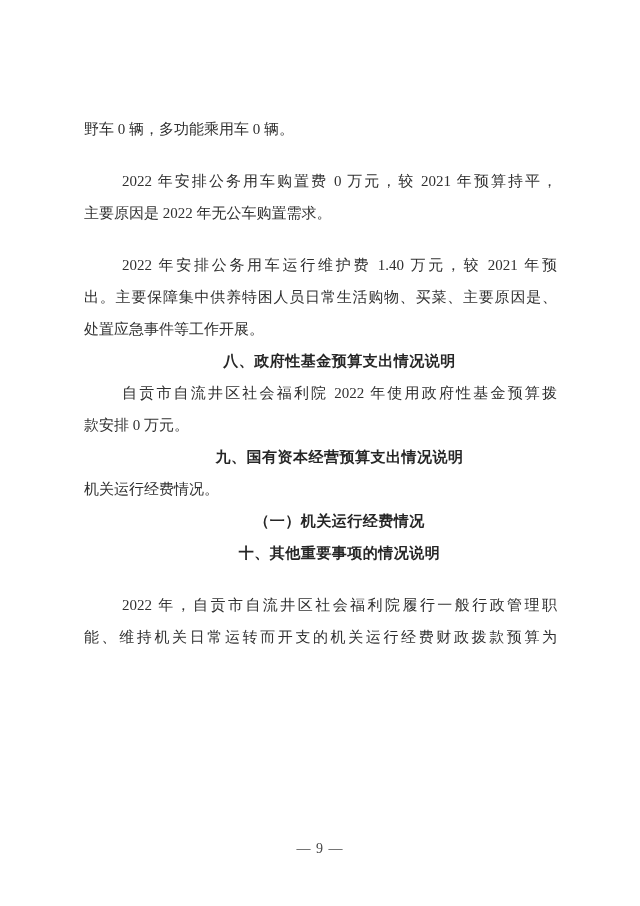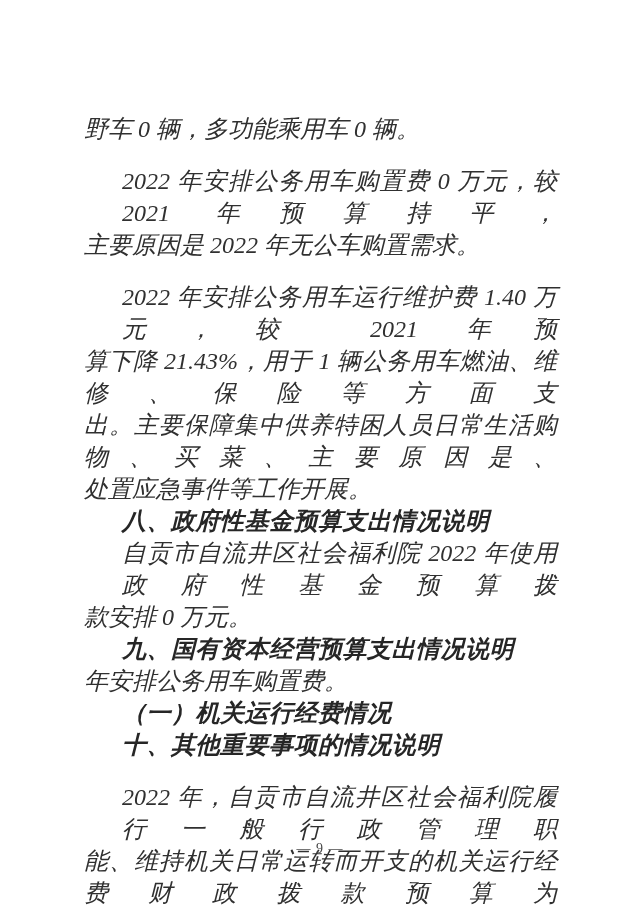--- a/index.html
+++ b/index.html
@@ -18,32 +18,31 @@
     overflow: hidden;
     font-family: "Liberation Serif", "DejaVu Serif", serif;
   }
   .content {
     position: absolute;
     left: 84px;
     top: 113px;
     width: 473px;
   }
   .line {
-    font-size: 24px;
+    font-size: 15px;
     line-height: 32px;
     color: var(--body-text, #303030);
     white-space: nowrap;
-    font-style: italic;
   }
   .line.justify {
     white-space: normal;
     text-align: justify;
     text-align-last: justify;
   }
-  .line.indent { padding-left: 38px; }
+  .line.indent { padding-left: 38px; text-align: center; }
   .line.pstart { margin-top: 20px; }
   .line.heading {
     font-family: "Liberation Sans", "DejaVu Sans", sans-serif;
     font-weight: bold;
     color: var(--heading-text, #262626);
     letter-spacing: 0.5px;
   }
   .footer {
     position: absolute;
     left: 0;
@@ -57,28 +56,27 @@
 </style>
 </head>
 <body>
 
 <div class="page">
   <div class="content">
     <div class="line">野车 0 辆，多功能乘用车 0 辆。</div>
     <div class="line indent pstart justify">2022 年安排公务用车购置费 0 万元，较 2021 年预算持平，</div>
     <div class="line">主要原因是 2022 年无公车购置需求。</div>
     <div class="line indent pstart justify">2022 年安排公务用车运行维护费 1.40 万元，较 2021 年预</div>
-    <div class="line justify">算下降 21.43%，用于 1 辆公务用车燃油、维修、保险等方面支</div>
     <div class="line justify">出。主要保障集中供养特困人员日常生活购物、买菜、主要原因是、</div>
     <div class="line">处置应急事件等工作开展。</div>
     <div class="line heading indent">八、政府性基金预算支出情况说明</div>
     <div class="line indent justify">自贡市自流井区社会福利院 2022 年使用政府性基金预算拨</div>
     <div class="line">款安排 0 万元。</div>
     <div class="line heading indent">九、国有资本经营预算支出情况说明</div>
-    <div class="line">年安排公务用车购置费。</div>
+    <div class="line">机关运行经费情况。</div>
     <div class="line heading indent">（一）机关运行经费情况</div>
     <div class="line heading indent">十、其他重要事项的情况说明</div>
     <div class="line indent pstart justify">2022 年，自贡市自流井区社会福利院履行一般行政管理职</div>
     <div class="line justify">能、维持机关日常运转而开支的机关运行经费财政拨款预算为</div>
 
   </div>
   <div class="footer">— 9 —</div>
 </div>
 
 </body></html>

